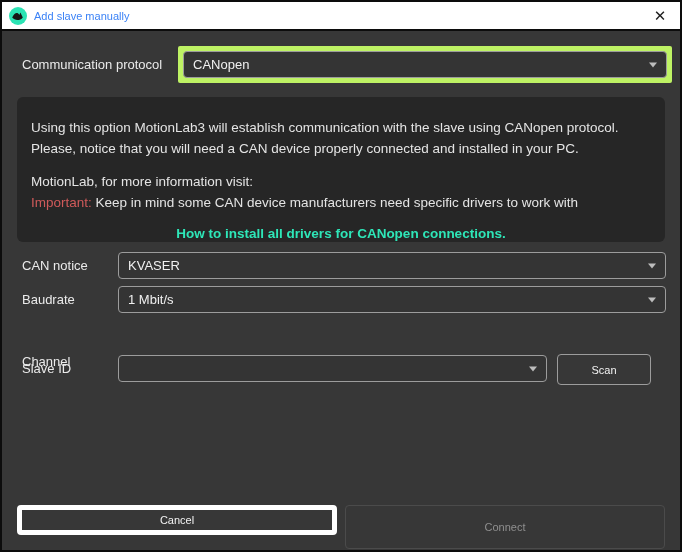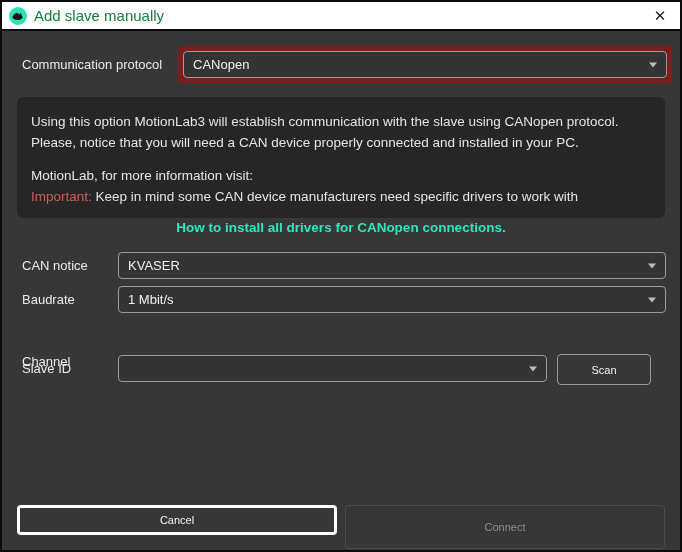--- a/index.html
+++ b/index.html
@@ -21,22 +21,22 @@
     left: 0; top: 0;
     width: 678px; height: 29px;
     background: #ffffff;
     border-bottom: 2px solid #0c0c0c;
     display: flex;
     align-items: center;
   }
   .app-icon { width: 18px; height: 18px; margin-left: 7px; flex: 0 0 auto; }
   .title-text {
     margin-left: 7px;
-    font-size: 15px;
-    color: #15803d;
+    font-size: 11px;
+    color: #3b82f6;
   }
   .close-btn {
     position: absolute;
     right: 4px; top: 0;
     width: 32px; height: 27px;
     display: flex; align-items: center; justify-content: center;
     font-size: 15px;
     font-weight: 300;
     color: #1a1a1a;
     cursor: pointer;
@@ -48,21 +48,21 @@
 
   
   .protocol-label {
     position: absolute; left: 20px; top: 18px;
     height: 27px; line-height: 27px;
     font-size: 13px; color: #eaeaea;
   }
   .protocol-highlight {
     position: absolute; left: 176px; top: 13px;
     width: 494px; height: 37px;
-    background: #7f1d1d;
+    background: #bef264;
     border-radius: 2px;
   }
   .combo {
     background: #343434;
     border: 1px solid #9c9c9c;
     border-radius: 4px;
     color: #f0f0f0;
     font-size: 13px;
     display: flex; align-items: center;
     padding-left: 9px;
@@ -75,24 +75,24 @@
     transform: translateY(-50%);
     width: 0; height: 0;
     border-left: 4px solid transparent;
     border-right: 4px solid transparent;
     border-top: 5px solid #bdbdbd;
   }
 
   
   .info-box {
     position: absolute; left: 15px; top: 64px;
-    width: 648px; height: 121px;
+    width: 648px; height: 145px;
     background: #262626;
     border-radius: 6px;
-    padding: 14px 14px;
+    padding: 20px 14px;
     font-size: 13.5px;
     color: #e4e4e4;
     line-height: 21px;
   }
   .info-box .spacer-lg { height: 12px; }
   .info-box .spacer-sm { height: 10px; }
   .important { color: #d05a5a; }
   .driver-link {
     display: block;
     text-align: center;
@@ -126,21 +126,21 @@
   }
   .scan-btn {
     left: 555px; top: 321px; width: 94px; height: 31px;
     border: 1px solid #9c9c9c;
     color: #f2f2f2;
   }
 
   
   .cancel-btn {
     left: 15px; top: 472px; width: 320px; height: 30px;
-    border: 3px solid #ffffff;
+    border: 5px solid #ffffff;
     color: #f2f2f2;
   }
   .connect-btn {
     left: 343px; top: 472px; width: 320px; height: 44px;
     border: 1px solid #4b4b4b;
     color: #8f8f8f;
     cursor: default;
   }
 </style>
 </head>

